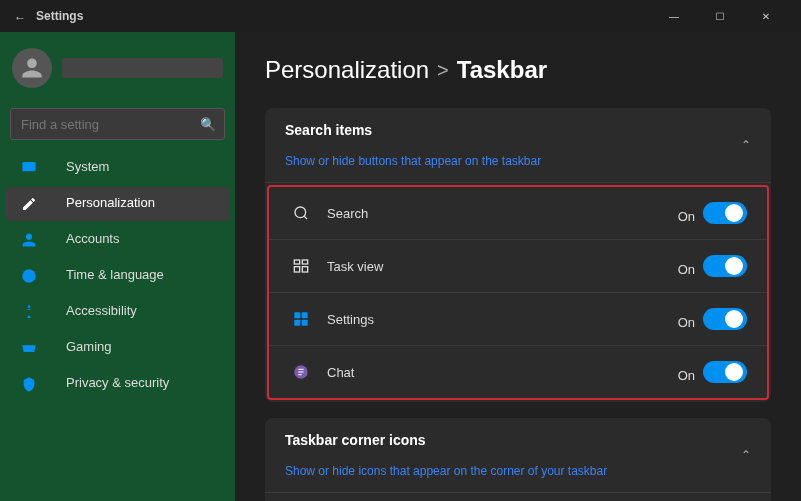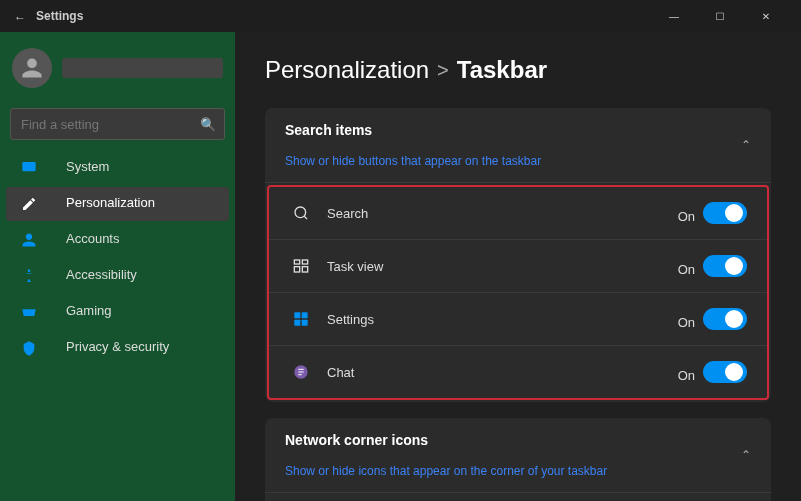--- a/index.html
+++ b/index.html
@@ -336,20 +336,29 @@
       <span class="nav-icon">
         <svg viewBox="0 0 24 24">
             <path d="M12 12c2.7 0 4.8-2.1 4.8-4.8S14.7 2.4 12 2.4 7.2 4.5 7.2 7.2 9.3 12 12 12zm0 2.4c-3.2 0-9.6 1.6-9.6 4.8v2.4h19.2v-2.4c0-3.2-6.4-4.8-9.6-4.8z"></path>
           </svg>
       </span>
       <span>Accounts</span>
     </div>
     <div class="nav-item">
       <span class="nav-icon">
         <svg viewBox="0 0 24 24">
+            <circle cx="12" cy="12" r="10"></circle>
+            <path d="M12 6v6l4 2"></path>
+          </svg>
+      </span>
+      <span>Time &amp; language</span>
+    </div>
+    <div class="nav-item">
+      <span class="nav-icon">
+        <svg viewBox="0 0 24 24">
             <circle cx="12" cy="4" r="2"></circle>
             <path d="M6 8l6 1 6-1M12 9v7M9 21l3-5 3 5"></path>
           </svg>
       </span>
       <span>Accessibility</span>
     </div>
     <div class="nav-item">
       <span class="nav-icon">
         <svg viewBox="0 0 24 24">
             <path d="M6 12h4M8 10v4M15 12h2M17 10v2M2 8h20l-2 10H4L2 8z"></path>
@@ -452,21 +461,21 @@
               <div class="toggle-thumb"></div>
             </div>
           </div>
         </div>
       </div>
     </div>
 
     <div class="section-card">
       <div class="section-header">
         <div>
-          <div class="section-title">Network corner icons</div>
+          <div class="section-title">Taskbar corner icons</div>
           <div class="section-subtitle">Show or hide icons that appear on the corner of your taskbar</div>
         </div>
         <span class="section-chevron">⌃</span>
       </div>
 
       <div class="setting-row">
         <div class="setting-row-icon">
           <svg width="16" height="16" viewBox="0 0 24 24" fill="none" stroke="#ddd" stroke-width="2">
             <path d="M17 3a2.828 2.828 0 1 1 4 4L7.5 20.5 2 22l1.5-5.5L17 3z"></path>
           </svg>

